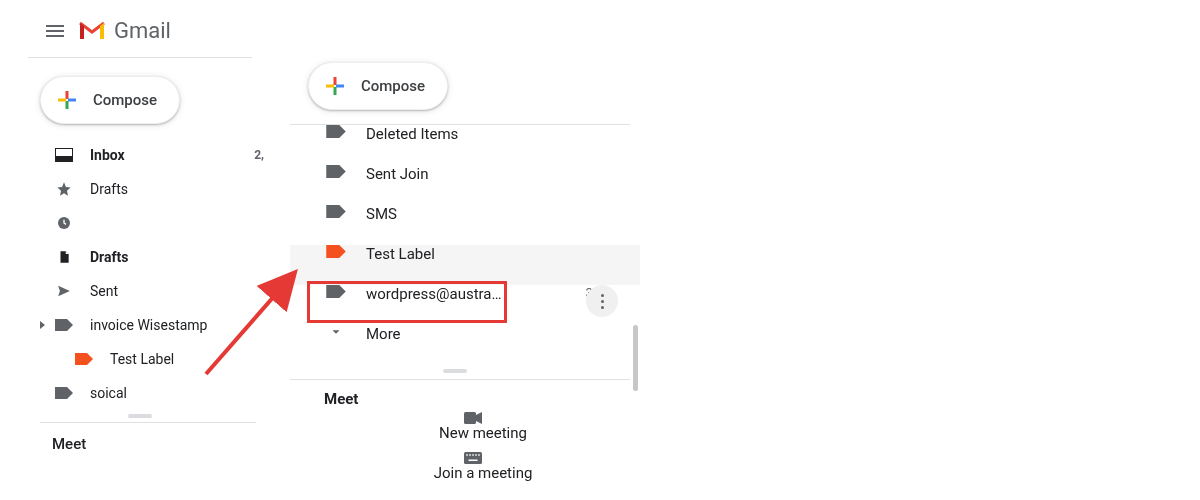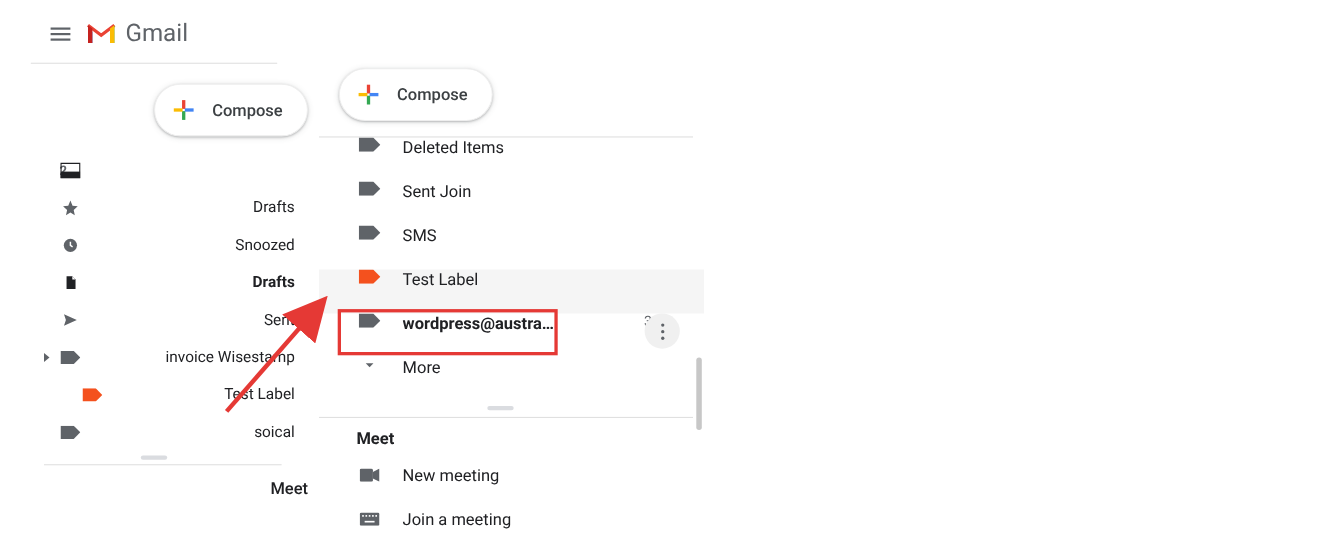--- a/index.html
+++ b/index.html
@@ -1,19 +1,19 @@
 <!DOCTYPE html>
 <html><head>
 <meta charset="utf-8">
 <style>
   * { box-sizing: border-box; margin: 0; padding: 0; }
   body { font-family: 'Google Sans', Roboto, Arial, sans-serif; background: #fff; width: 1200px; height: 500px; position: relative; color: #202124; overflow: hidden; }
   
   
-  .left-panel { position: absolute; left: 0; top: 0; width: 280px; height: 492px; text-align: right; }
+  .left-panel { position: absolute; left: 0; top: 0; width: 280px; height: 492px; }
   .header { display: flex; align-items: center; padding: 18px 16px 14px 46px; }
   .menu-btn { margin-right: 14px; display:flex; flex-direction:column; gap:3px;}
   .menu-btn div { width:18px; height:2px; background:#5f6368; }
   .gmail-brand { display: flex; align-items: center; gap: 8px; font-size: 22px; color: #5f6368; }
   .left-panel .hr1 { height:1px; background:#e0e0e0; margin: 0 28px 0 28px; }
   
   .compose-btn { display: inline-flex; align-items: center; gap: 14px; background:#fff; border-radius: 24px; box-shadow: 0 1px 2px rgba(60,64,67,.3), 0 1px 6px rgba(60,64,67,.15); padding: 0 22px 0 14px; height: 48px; margin: 18px 0 4px 40px; font-size: 15px; color:#3c4043; font-weight:500; border:1px solid #eee; }
   
   .nav-list { margin-top: 10px; }
   .nav-item { display: flex; align-items: center; height: 34px; padding: 0 12px 0 54px; font-size: 14px; color:#202124; position:relative;}
@@ -30,31 +30,31 @@
   .left-panel .hr2 { height:1px; background:#e0e0e0; margin: 0 24px 0 40px; }
 
   
   .right-panel { position:absolute; left:290px; top:52px; width:350px; height:448px; background:#fff; }
   .right-panel .compose-btn { margin: 10px 0 4px 18px; }
   .right-panel .hr1 { height:1px; background:#e0e0e0; margin: 10px 10px 0 0; }
   .right-list { position:relative; }
   .right-item { display:flex; align-items:flex-start; height:40px; padding-left:36px; font-size:15px; color:#202124; position:relative;}
   .right-item .icon-slot { width:20px; display:flex; justify-content:center; margin-right:20px; }
   .right-item .txt { flex:1; overflow:hidden; text-overflow:ellipsis; white-space:nowrap;}
-  .right-item.bold .txt { font-weight:700; }
+  .right-item.bold .txt { font-weight:400; }
   .right-item .cnt { color:#5f6368; font-size:13px; margin-right:40px;}
   .right-item.test-label { background:#f5f5f5; }
   .highlight-box { position:absolute; border:3px solid #e53935; left:17px; top:156px; width:200px; height:42px; pointer-events:none; }
   .kebab { position:absolute; right:22px; top:160px; width:32px; height:32px; border-radius:50%; background:#f0f0f0; display:flex; align-items:center; justify-content:center; gap:0; flex-direction:column;}
   .kebab span { width:3px;height:3px;background:#5f6368;border-radius:50%; margin:1.5px 0;}
   .scrollthumb { position:absolute; right:2px; top:200px; width:5px; height:66px; background:#c7c7c7; border-radius:3px;}
   .drag-handle-right { height:8px; display:flex; justify-content:center; margin:4px 20px 2px 0;}
   .right-panel .hr2 { height:1px; background:#e0e0e0; margin:0 10px 0 0;}
   .meet-header-right { padding: 10px 0 4px 34px; font-size:15px; font-weight:700; }
-  .meet-item { display:flex; align-items:center; height:40px; padding-left:36px; font-size:15px; color:#202124;}
+  .meet-item { display:flex; align-items:center; height:40px; padding-left:36px; font-size:15px; color:#202124;flex-direction:column;}
   .meet-item .icon-slot { width:20px; display:flex; justify-content:center; margin-right:20px;}
 
   
   .arrow-ann { position:absolute; left:196px; top:264px; pointer-events:none; }
 
   
   svg { display:block; }
   .grey { fill:#5f6368; }
 </style>
 </head>
@@ -91,38 +91,38 @@
   </div>
 
   <div class="nav-list">
     <div class="nav-item bold">
       <span class="icon-slot">
           <svg width="18" height="14">
             <rect x="0" y="0" width="18" height="14" rx="1" fill="none" stroke="#202124" stroke-width="2"></rect>
             <rect x="0" y="8" width="18" height="6" fill="#202124"></rect>
           </svg>
         </span>
+      <span class="txt">Inbox</span>
       <span class="count">2,</span>
     </div>
     <div class="nav-item">
       <span class="icon-slot">
           <svg width="16" height="16" viewBox="0 0 24 24">
             <path class="grey" d="M12 2l2.9 6.9L22 9.8l-5.5 4.9L18 22l-6-3.7L6 22l1.5-7.3L2 9.8l7.1-0.9z"></path>
           </svg>
         </span>
       <span class="txt">Drafts</span>
     </div>
     <div class="nav-item">
       <span class="icon-slot">
           <svg width="16" height="16" viewBox="0 0 24 24">
             <circle cx="12" cy="12" r="9" class="grey"></circle>
             <path d="M12 7v5l3 2" stroke="#fff" stroke-width="2" fill="none"></path>
           </svg>
         </span>
-      <span class="txt">Snoozed</span>
     </div>
     <div class="nav-item bold">
       <span class="icon-slot">
           <svg width="14" height="16" viewBox="0 0 24 24">
             <path fill="#202124" d="M6 2h9l5 5v15H6z"></path>
             <path fill="#fff" d="M15 2v5h5"></path>
           </svg>
         </span>
       <span class="txt">Drafts</span>
     </div>

